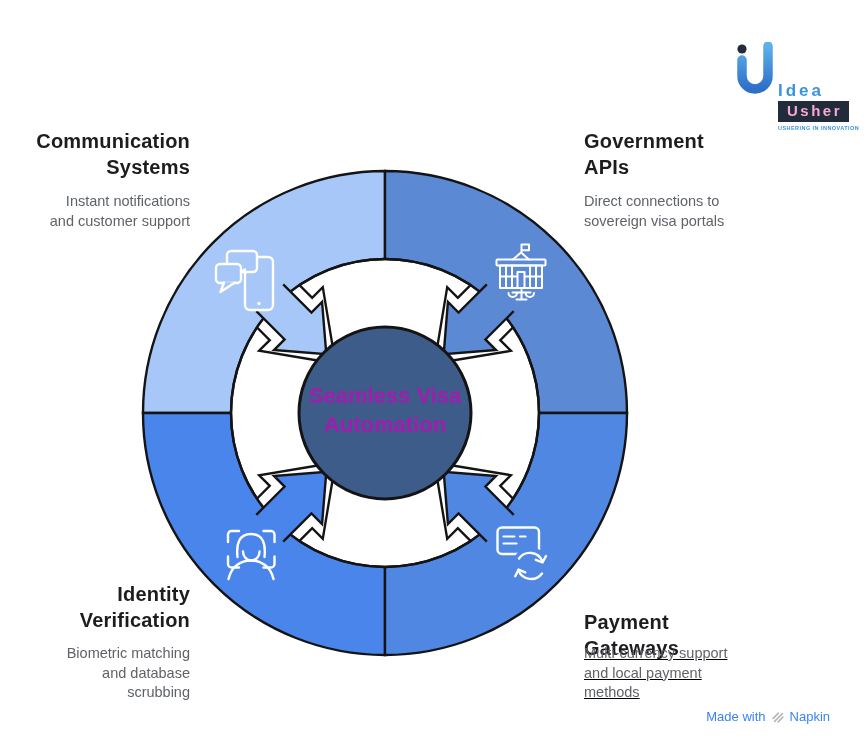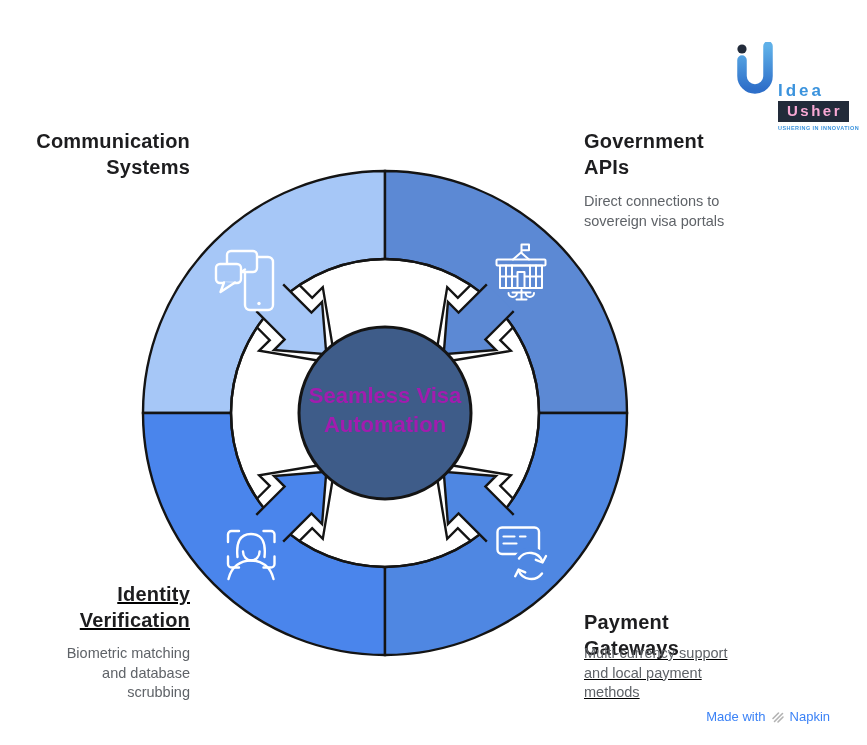--- a/index.html
+++ b/index.html
@@ -129,29 +129,32 @@
       <path d="M542,573.5 A13.5,13.5 0 0 1 518.6,570.6"></path>
       <path d="M515.2,576.2 L518.6,569.6 L525.3,572.4"></path>
     </g>
   </svg>
 
   <div class="center-label">Seamless Visa Automation</div>
 
   <div class="label ta-r" style="right:677px; top:128px; width:160px;">
     <h2>Communication Systems</h2>
   </div>
+  <div class="label ta-r" style="right:677px; top:192px; width:150px;">
+    <p>Instant notifications and customer support</p>
+  </div>
 
   <div class="label ta-l" style="left:584px; top:192px; width:150px;">
     <p>Direct connections to sovereign visa portals</p>
   </div>
   <div class="label ta-l" style="left:584px; top:128px; width:140px;">
     <h2>Government APIs</h2>
   </div>
 
-  <div class="label ta-r" style="right:677px; top:581px; width:130px;text-decoration:underline;">
+  <div class="label ta-r" style="right:677px; top:581px; width:130px;">
     <h2>Identity Verification</h2>
   </div>
   <div class="label ta-r" style="right:677px; top:644px; width:150px;">
     <p>Biometric matching and database scrubbing</p>
   </div>
 
   <div class="label ta-l" style="left:584px; top:581px; width:115px;margin-top:28px;">
     <h2>Payment Gateways</h2>
   </div>
   <div class="label ta-l" style="left:584px; top:644px; width:158px;text-decoration:underline;">

